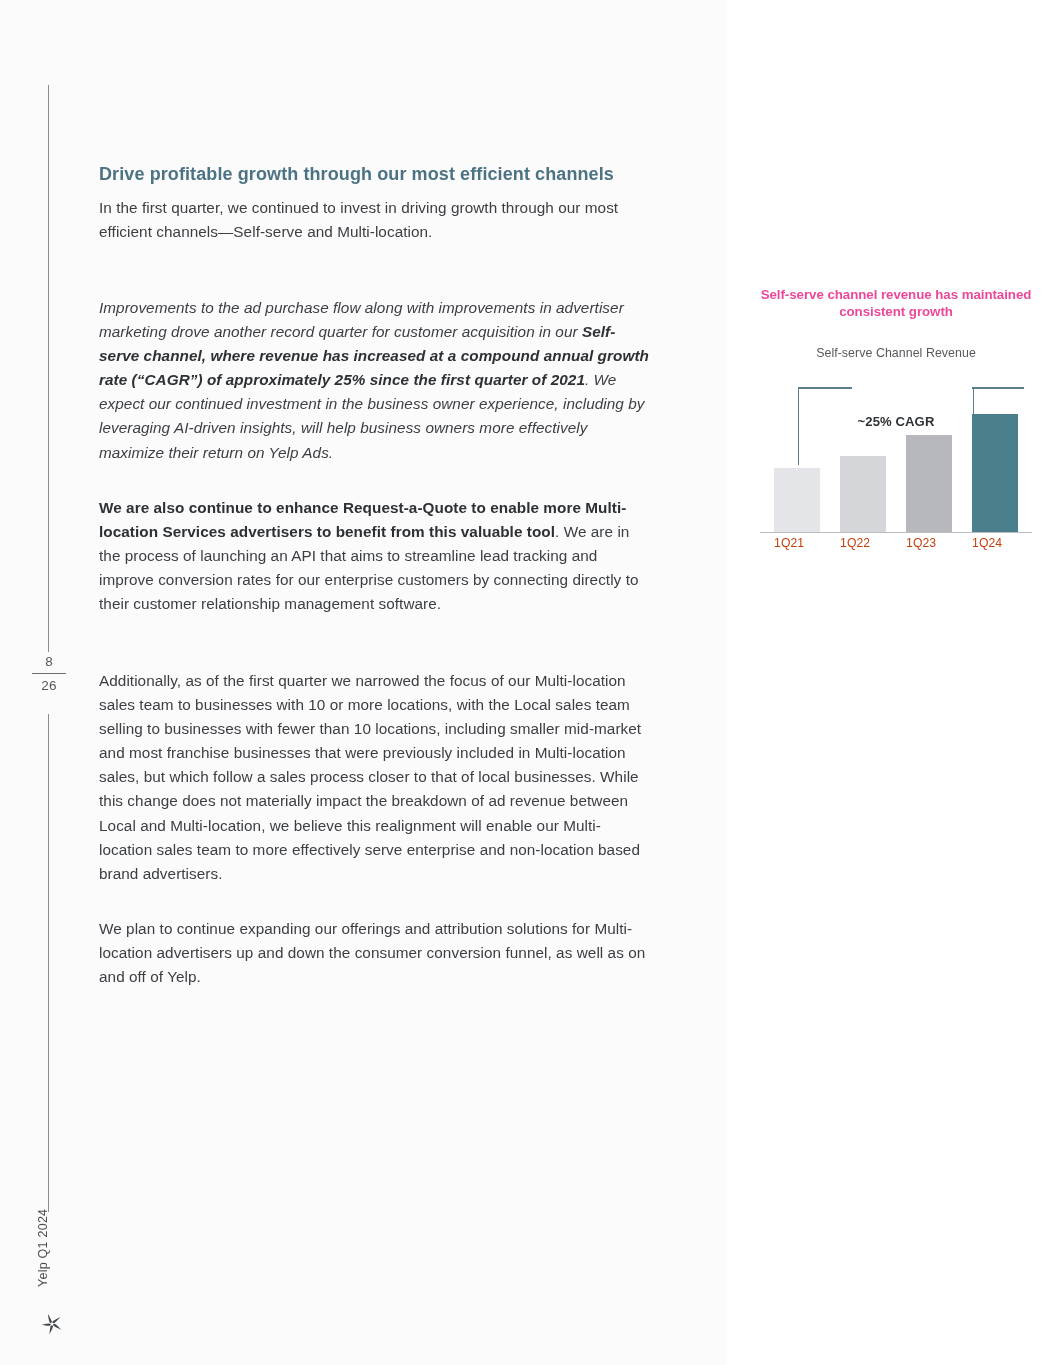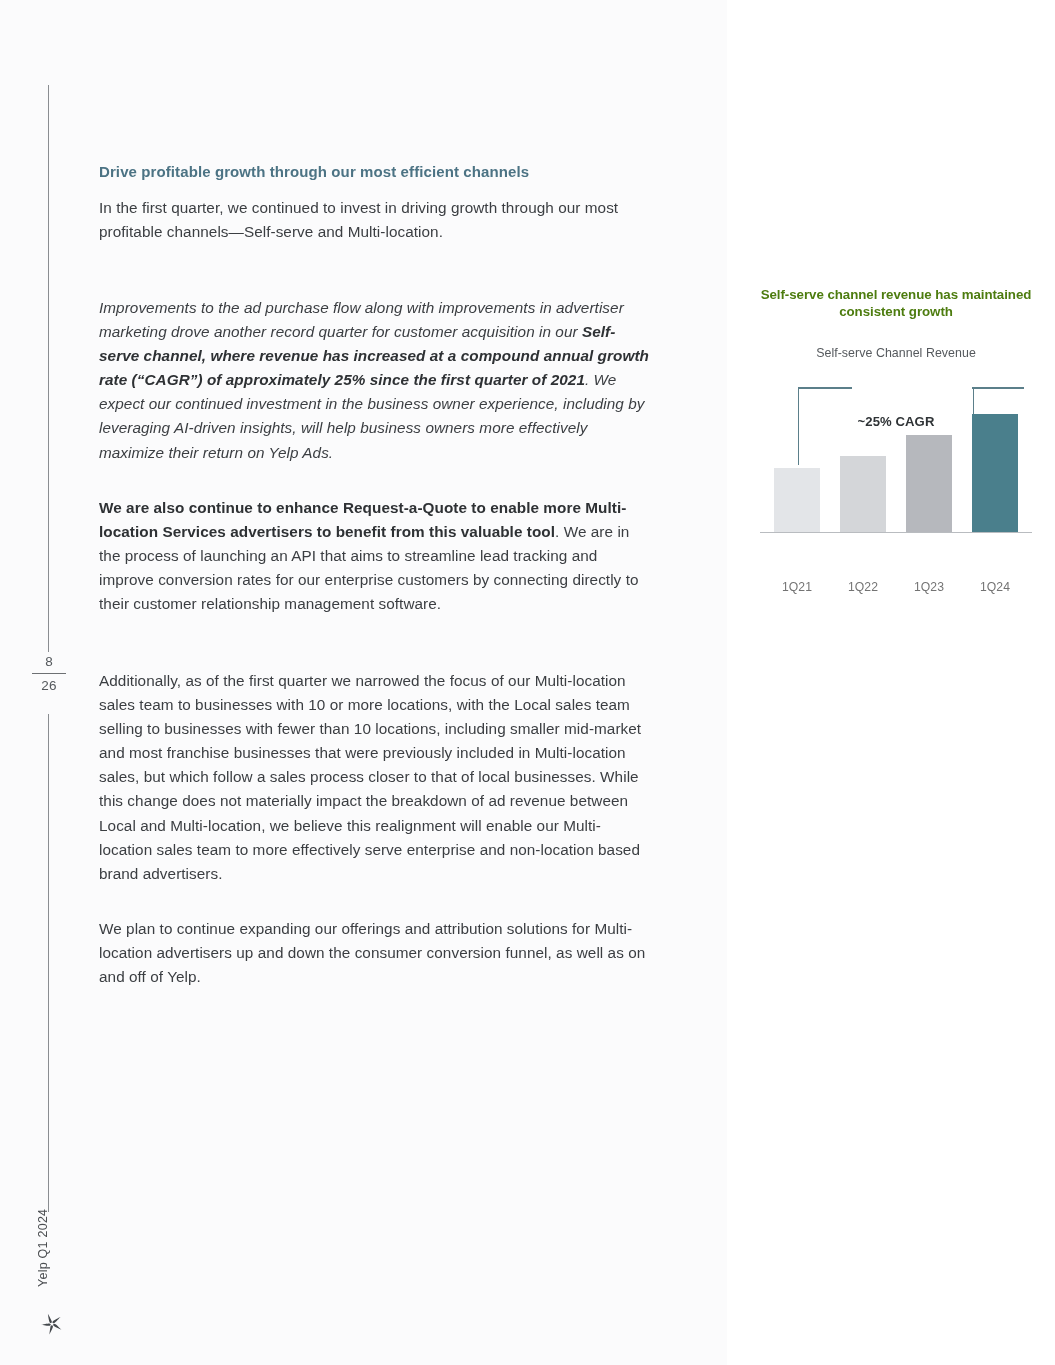--- a/index.html
+++ b/index.html
@@ -114,21 +114,21 @@
     left: 99px;
     top: 0;
     width: 552px;
   }
   h2.kicker {
     margin: 0;
     position: absolute;
     top: 162px;
     left: 0;
     width: 100%;
-    font-size: 15px;
+    font-size: 18px;
     font-weight: 700;
     color: #4c7384;
     letter-spacing: .1px;
     line-height: 1.35;
   }
   p.para {
     position: absolute;
     left: 0;
     width: 100%;
     margin: 0;
@@ -147,21 +147,21 @@
   
   .chart {
     position: absolute;
     left: 760px;
     top: 286px;
     width: 272px;
   }
   .chart-title {
     font-size: 13.3px;
     font-weight: 700;
-    color: #4d7c0f;
+    color: #ec4899;
     text-align: center;
     line-height: 1.29;
     letter-spacing: -.05px;
     margin: 0;
   }
   .chart-subtitle {
     font-size: 12.4px;
     font-weight: 400;
     color: #55595d;
     text-align: center;
@@ -239,25 +239,24 @@
     position: absolute;
     left: 0; right: 0;
     bottom: 0;
     height: 22px;
     display: flex;
     justify-content: space-between;
     padding: 0 14px;
   }
   .xlabel {
     width: 46px;
-    text-align: center;
+    text-align: left;
     font-size: 12.2px;
-    color: #737373;
+    color: #c2410c;
     letter-spacing: .1px;
-    margin-top: 44px;
   }
 </style>
 </head>
 <body>
 
 <div class="page">
 
   <div class="col-left">
 
     <div class="rail"></div>
@@ -284,21 +283,21 @@
           <path d="M47 8 C47 8 43 30 43 38 C43 44 46 46 49 45 C52 44 53 41 52 36 C51 28 47 8 47 8 Z" transform="rotate(270 50 50)"></path>
         </g>
       </svg>
     </div>
 
     <div class="content">
 
       <h2 class="kicker">Drive profitable growth through our most efficient channels</h2>
 
       <p class="para" id="p1">
-        <span>In the first quarter, we continued to invest in driving growth through our most profitable channels—Self-serve and Multi-location.</span>
+        <span>In the first quarter, we continued to invest in driving growth through our most efficient channels—Self-serve and Multi-location.</span>
       </p>
 
       <p class="para" id="p2">
         <span>Improvements to the ad purchase flow along with improvements in advertiser marketing drove another record quarter for customer acquisition in our </span><b>Self-serve channel, where revenue has increased at a compound annual growth rate (“CAGR”) of approximately 25% since the first quarter of 2021</b><span>. We expect our continued investment in the business owner experience, including by leveraging AI-driven insights, will help business owners more effectively maximize their return on Yelp Ads.</span>
       </p>
 
       <p class="para" id="p3">
         <b>We are also continue to enhance Request-a-Quote to enable more Multi-location Services advertisers to benefit from this valuable tool</b><span>. We are in the process of launching an API that aims to streamline lead tracking and improve conversion rates for our enterprise customers by connecting directly to their customer relationship management software.</span>
       </p>
 

